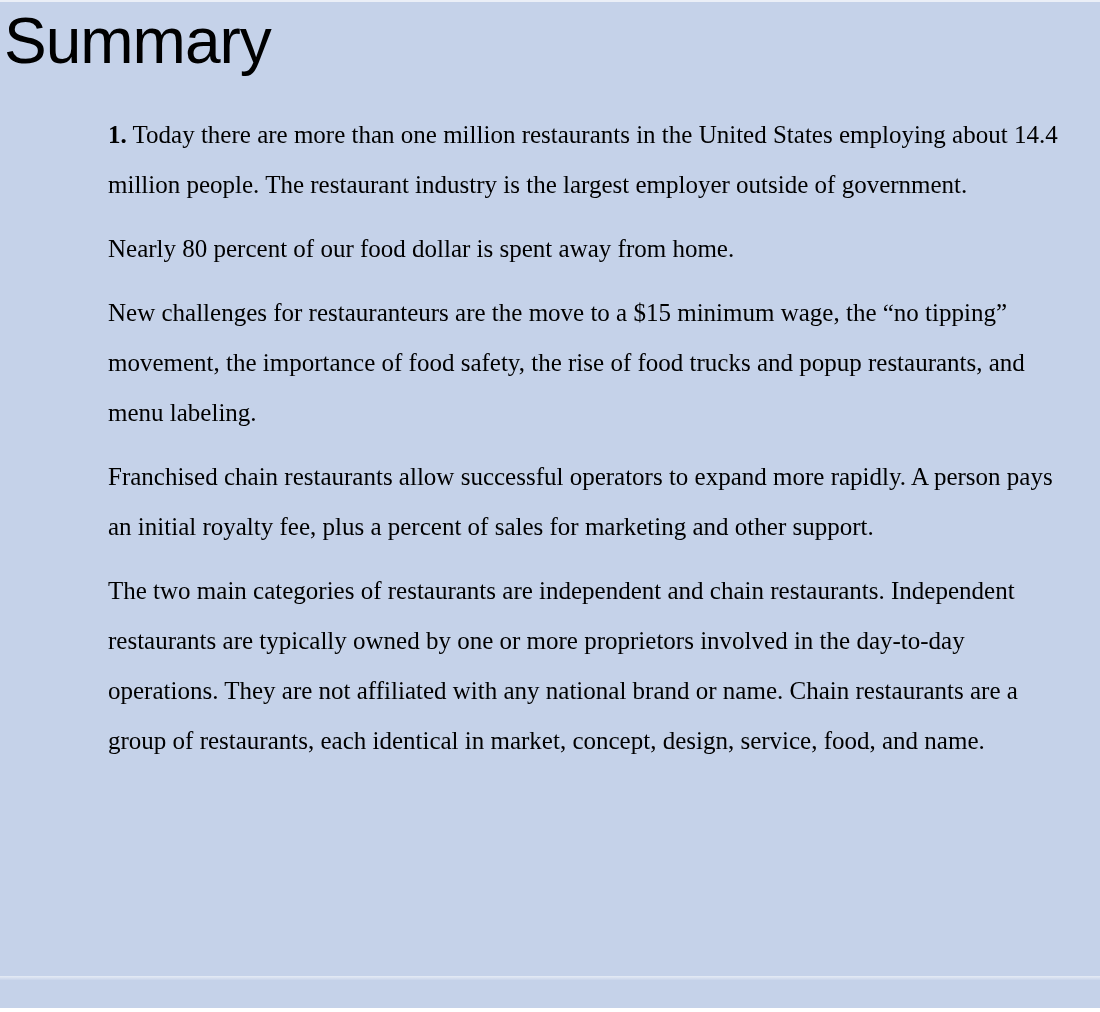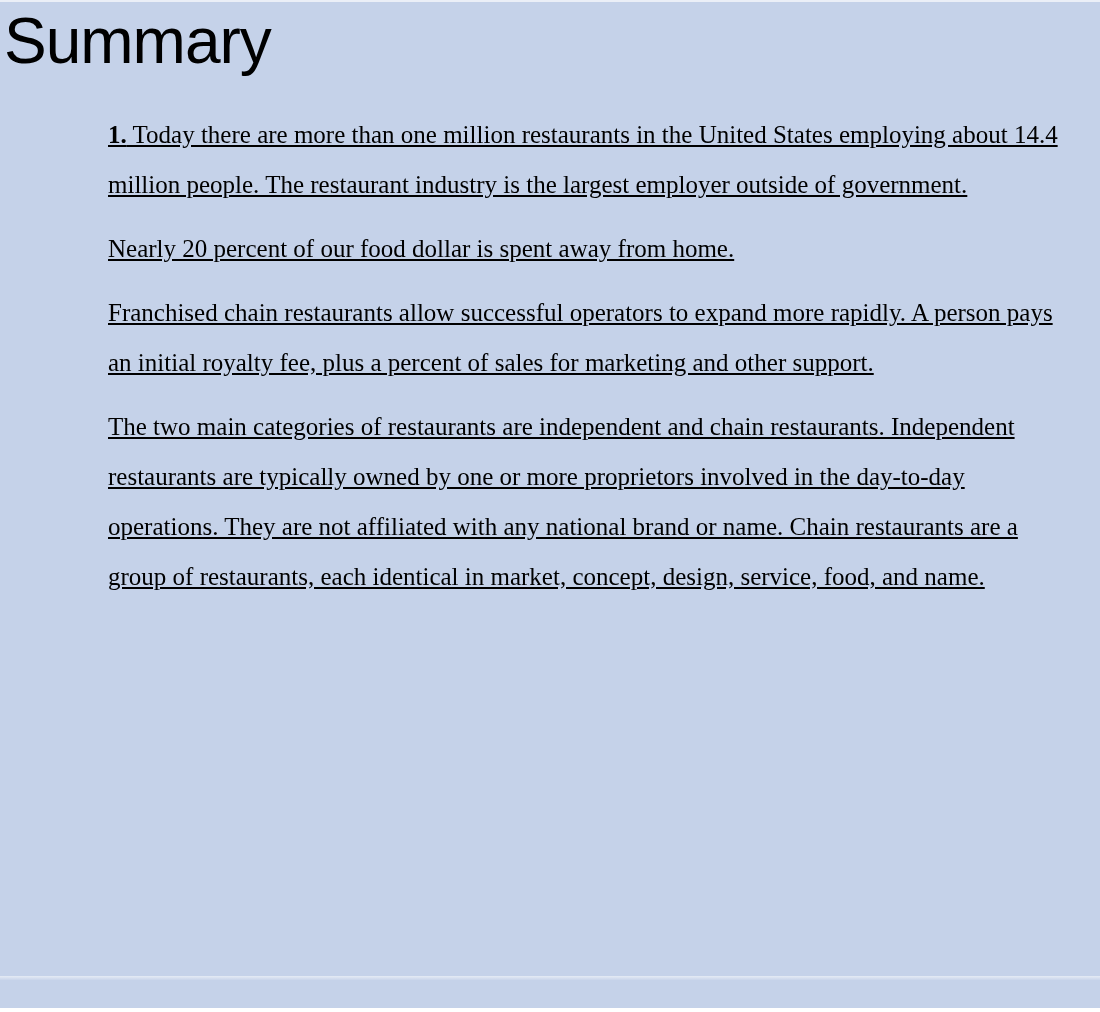--- a/index.html
+++ b/index.html
@@ -35,21 +35,20 @@
   }
   .doc {
     padding: 34px 0 0 108px;
     width: 955px;
     font-size: 25px;
     line-height: 50px;
     color: #000000;
   }
   .para {
     margin: 0 0 14px 0;
-    text-decoration: underline;
   }
   .para strong {
     font-weight: 700;
   }
   .edge-line {
     position: absolute;
     left: 0; right: 0;
     top: 976px;
     height: 4px;
     background: linear-gradient(rgba(255,255,255,0.55), rgba(255,255,255,0.08));
@@ -65,19 +64,20 @@
   }
 </style>
 </head>
 <body>
 
 <div class="page" style="background: rgb(197, 210, 233); color: rgb(0, 0, 0);">
   <div class="top-edge"></div>
   <h1 class="title">Summary</h1>
   <div class="doc" id="doc-body">
       <p class="para"><strong>1.</strong> Today there are more than one million restaurants in the United States employing about 14.4 million people. The restaurant industry is the largest employer outside of government.</p>
-      <p class="para">Nearly 20 percent of our food dollar is spent away from home.</p>
+      <p class="para">Nearly 80 percent of our food dollar is spent away from home.</p>
+      <p class="para">New challenges for restauranteurs are the move to a $15 minimum wage, the “no tipping” movement, the importance of food safety, the rise of food trucks and popup restaurants, and menu labeling.</p>
       <p class="para">Franchised chain restaurants allow successful operators to expand more rapidly. A person pays an initial royalty fee, plus a percent of sales for marketing and other support.</p>
       <p class="para">The two main categories of restaurants are independent and chain restaurants. Independent restaurants are typically owned by one or more proprietors involved in the day-to-day operations. They are not affiliated with any national brand or name. Chain restaurants are a group of restaurants, each identical in market, concept, design, service, food, and name.</p>
     </div>
   <div class="edge-line"></div>
   <div class="bottom-strip"></div>
 </div>
 
 </body></html>

